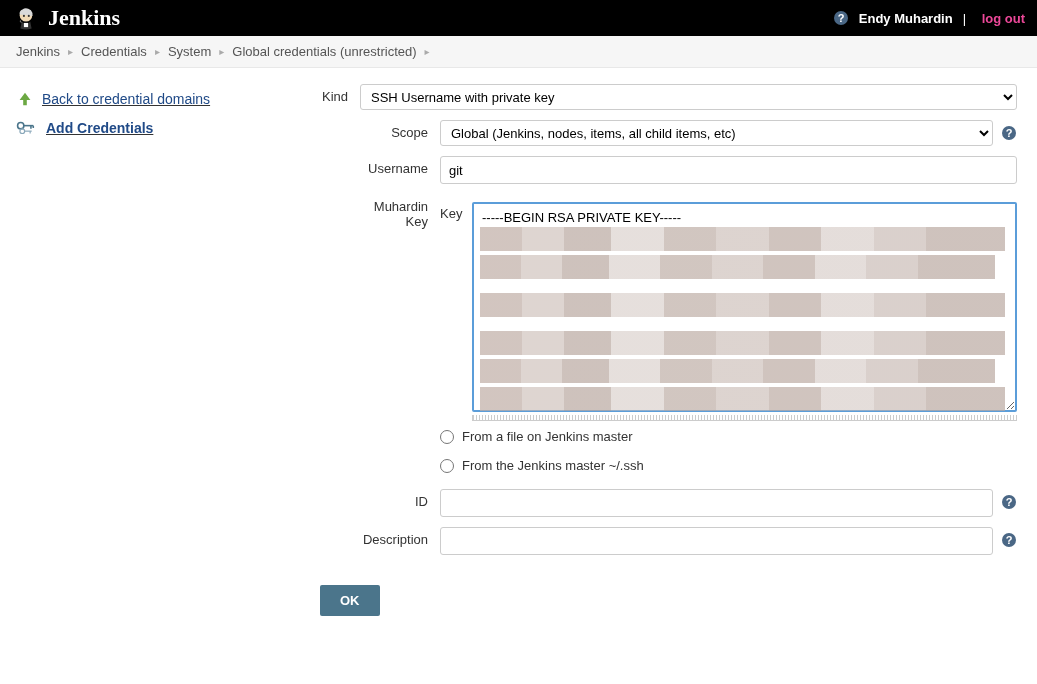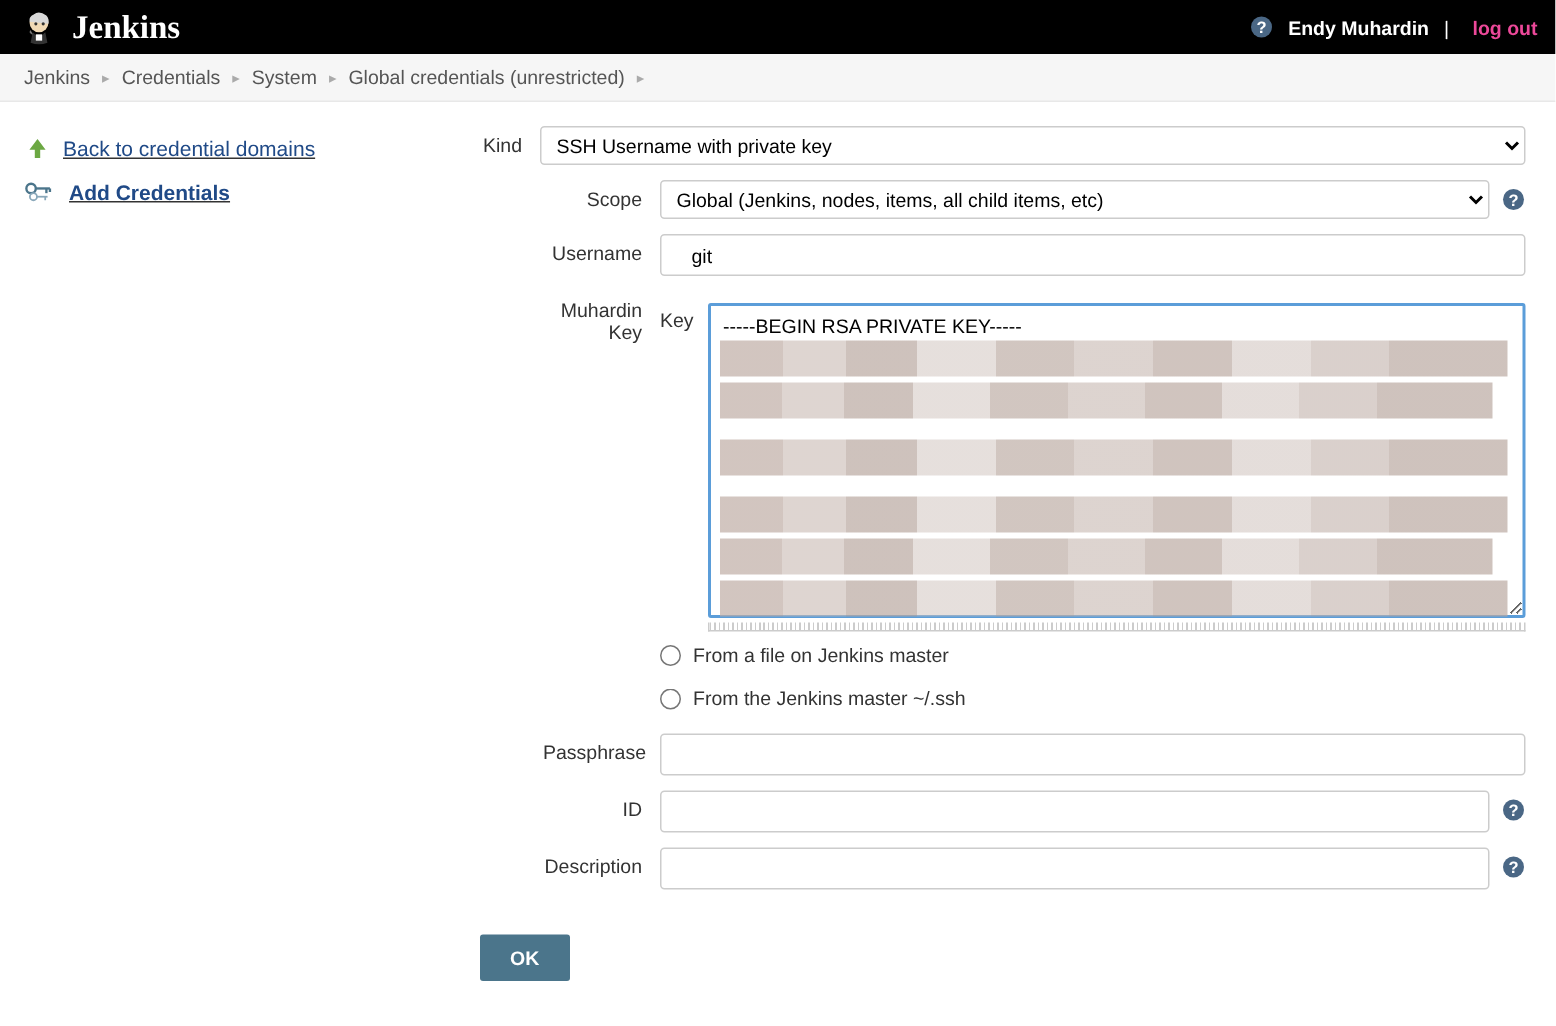--- a/index.html
+++ b/index.html
@@ -34,21 +34,21 @@
     .key-icon { width: 22px; height: 16px; }
     
     .main { flex: 1; padding: 16px 20px 16px 0; }
     .form-row { display: flex; margin-bottom: 10px; }
     .form-label { width: 120px; text-align: right; padding-right: 12px; padding-top: 5px; font-size: 13px; color: #333; }
     .form-control-wrap { flex: 1; display: flex; align-items: flex-start; gap: 8px; }
     .form-indent { margin-left: 42px; }
     .form-indent .form-label { width: 78px; }
     
     select.form-control { width: 100%; height: 26px; border: 1px solid #ccc; border-radius: 3px; padding: 2px 6px; font-size: 13px; background: #fff; }
-    input.form-control { width: 100%; height: 28px; border: 1px solid #ccc; border-radius: 3px; padding: 4px 20px; font-size: 13px; }
+    input.form-control { width: 100%; height: 28px; border: 1px solid #ccc; border-radius: 3px; padding: 4px 8px; font-size: 13px; }
     textarea.form-control { width: 100%; border: 2px solid #5b9dd9; border-radius: 2px; padding: 6px 8px; font-size: 13px; font-family: Helvetica, Arial, sans-serif; resize: both; }
     
     .radio-row { display: flex; align-items: center; gap: 8px; margin-bottom: 6px; }
     .radio-row input[type="radio"] { width: 14px; height: 14px; accent-color: #1976d2; }
     .radio-row label { font-size: 13px; }
     
     .key-sub { display: flex; margin-top: 8px; }
     .key-sub-label { width: 32px; padding-top: 4px; font-size: 13px; }
     .key-textarea-wrap { flex: 1; }
     .drag-handle { height: 6px; border: 1px solid #ccc; border-top: none; margin: 0 auto; width: 100%; background: repeating-linear-gradient(90deg, #ccc, #ccc 1px, transparent 1px, transparent 3px); }
@@ -184,26 +184,20 @@
             <input type="radio" name="pk" style="">
             <label>From a file on Jenkins master</label>
           </div>
           <div class="radio-row">
             <input type="radio" name="pk" style="">
             <label>From the Jenkins master ~/.ssh</label>
           </div>
         </div>
       </div>
 
-      <div class="form-row">
-        <div class="form-label">Passphrase</div>
-        <div class="form-control-wrap">
-          <input type="password" class="form-control" value="" style="">
-        </div>
-      </div>
 
       <div class="form-row">
         <div class="form-label">ID</div>
         <div class="form-control-wrap">
           <input type="text" class="form-control" value="" style="">
           <svg class="help-btn" viewBox="0 0 16 16">
               <circle cx="8" cy="8" r="7" fill="#4a6785"></circle>
               <text x="8" y="12" text-anchor="middle" fill="#fff" font-size="11" font-weight="bold">?</text>
             </svg>
         </div>

